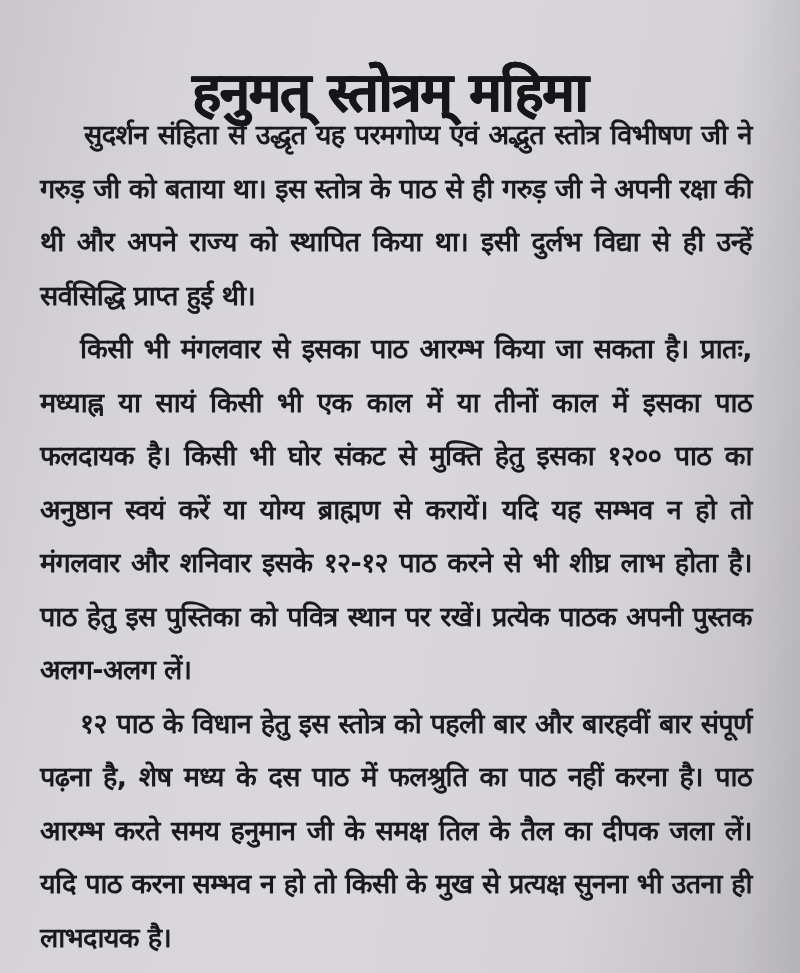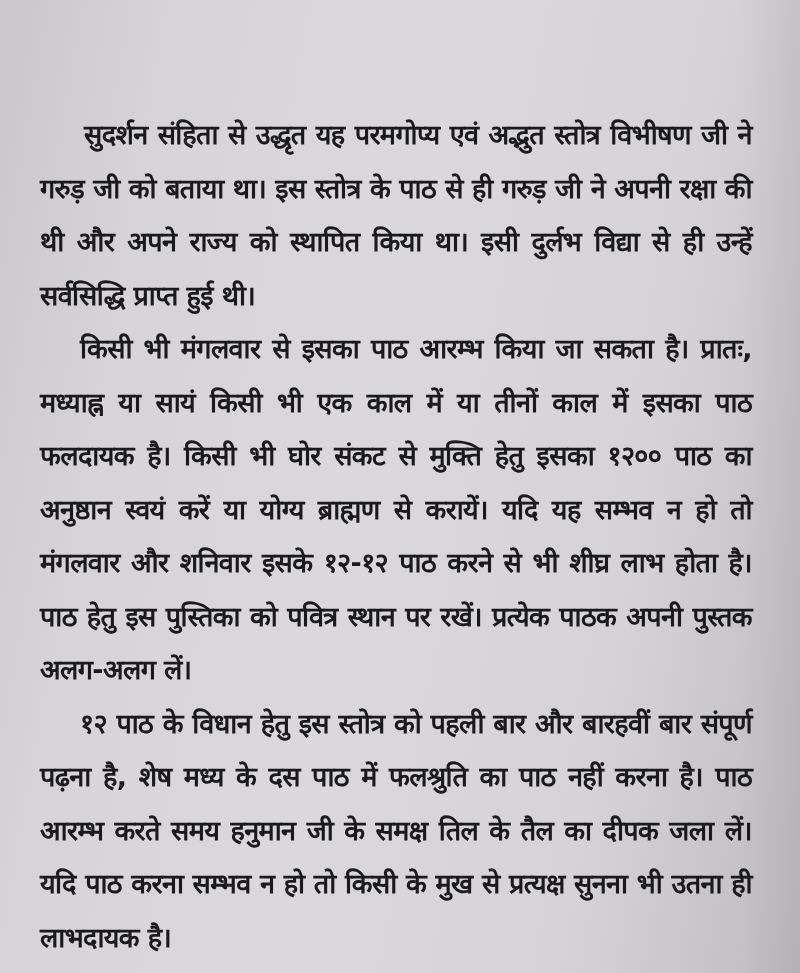--- a/index.html
+++ b/index.html
@@ -65,19 +65,20 @@
       width: 60px;
       height: 973px;
       background: linear-gradient(90deg, rgba(0,0,0,0) 0%, rgba(0,0,0,0.05) 100%);
       pointer-events: none;
     }
   </style>
 </head>
 <body>
 
 <div class="page">
+  <h1 class="title">हनुमत् स्तोत्रम् महिमा</h1>
   <div class="body-text">
     <p class="para first">सुदर्शन संहिता से उद्धृत यह परमगोप्य एवं अद्भुत स्तोत्र विभीषण जी ने गरुड़ जी को बताया था। इस स्तोत्र के पाठ से ही गरुड़ जी ने अपनी रक्षा की थी और अपने राज्य को स्थापित किया था। इसी दुर्लभ विद्या से ही उन्हें सर्वसिद्धि प्राप्त हुई थी।</p>
     <p class="para">किसी भी मंगलवार से इसका पाठ आरम्भ किया जा सकता है। प्रातः, मध्याह्न या सायं किसी भी एक काल में या तीनों काल में इसका पाठ फलदायक है। किसी भी घोर संकट से मुक्ति हेतु इसका १२०० पाठ का अनुष्ठान स्वयं करें या योग्य ब्राह्मण से करायें। यदि यह सम्भव न हो तो मंगलवार और शनिवार इसके १२-१२ पाठ करने से भी शीघ्र लाभ होता है। पाठ हेतु इस पुस्तिका को पवित्र स्थान पर रखें। प्रत्येक पाठक अपनी पुस्तक अलग-अलग लें।</p>
     <p class="para">१२ पाठ के विधान हेतु इस स्तोत्र को पहली बार और बारहवीं बार संपूर्ण पढ़ना है, शेष मध्य के दस पाठ में फलश्रुति का पाठ नहीं करना है। पाठ आरम्भ करते समय हनुमान जी के समक्ष तिल के तैल का दीपक जला लें। यदि पाठ करना सम्भव न हो तो किसी के मुख से प्रत्यक्ष सुनना भी उतना ही लाभदायक है।</p>
   </div>
   <div class="shade"></div>
 </div>
 
 </body></html>

